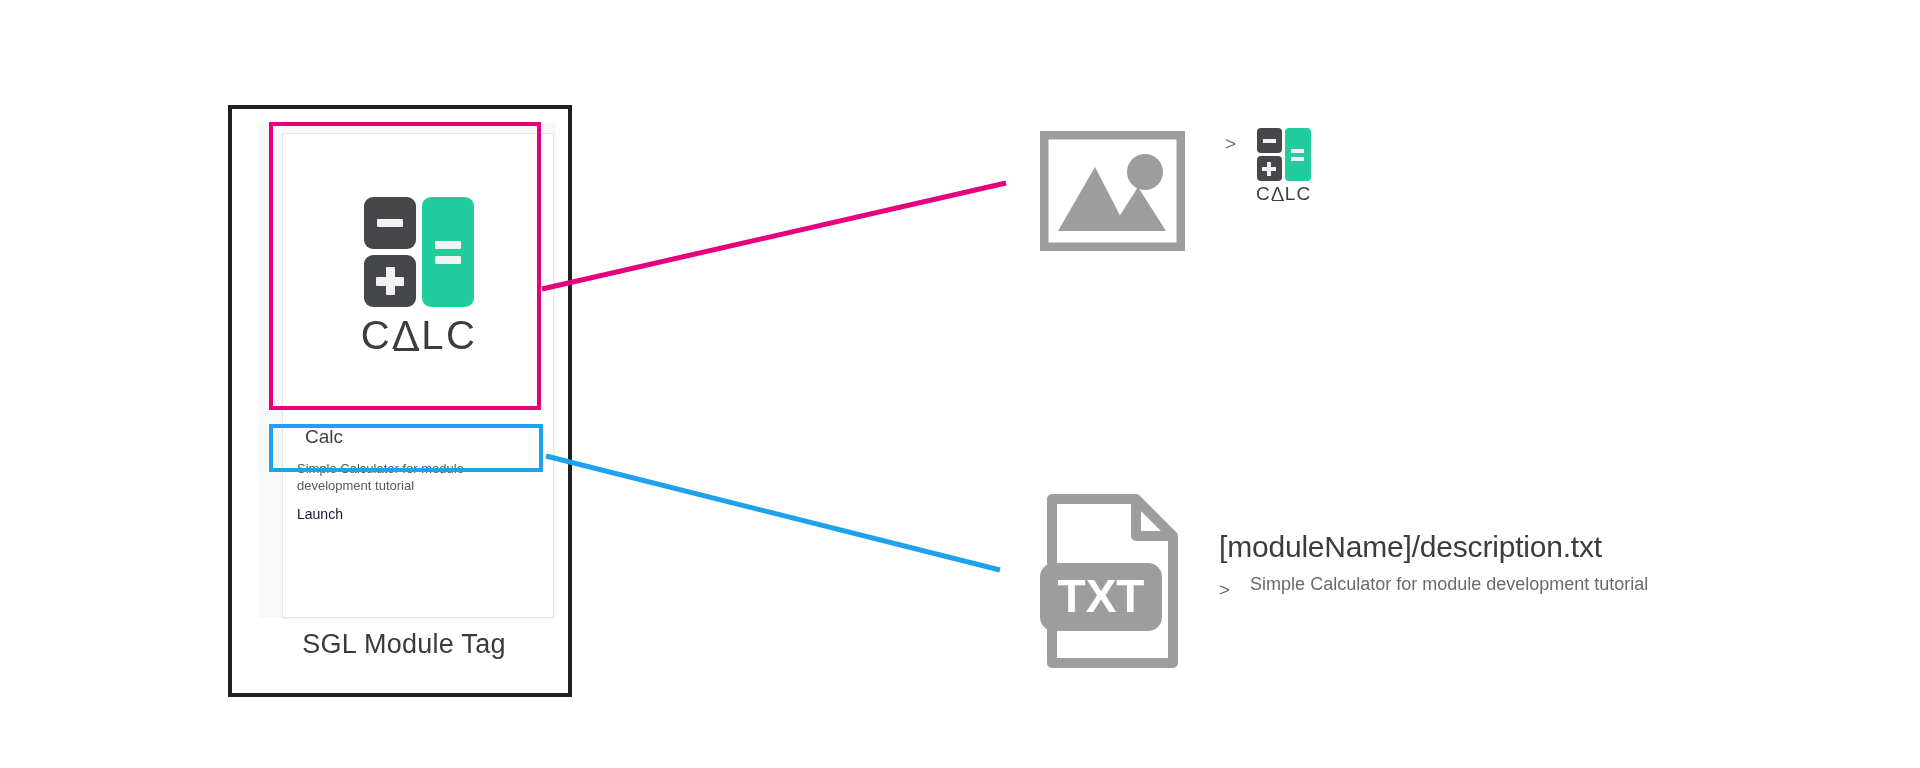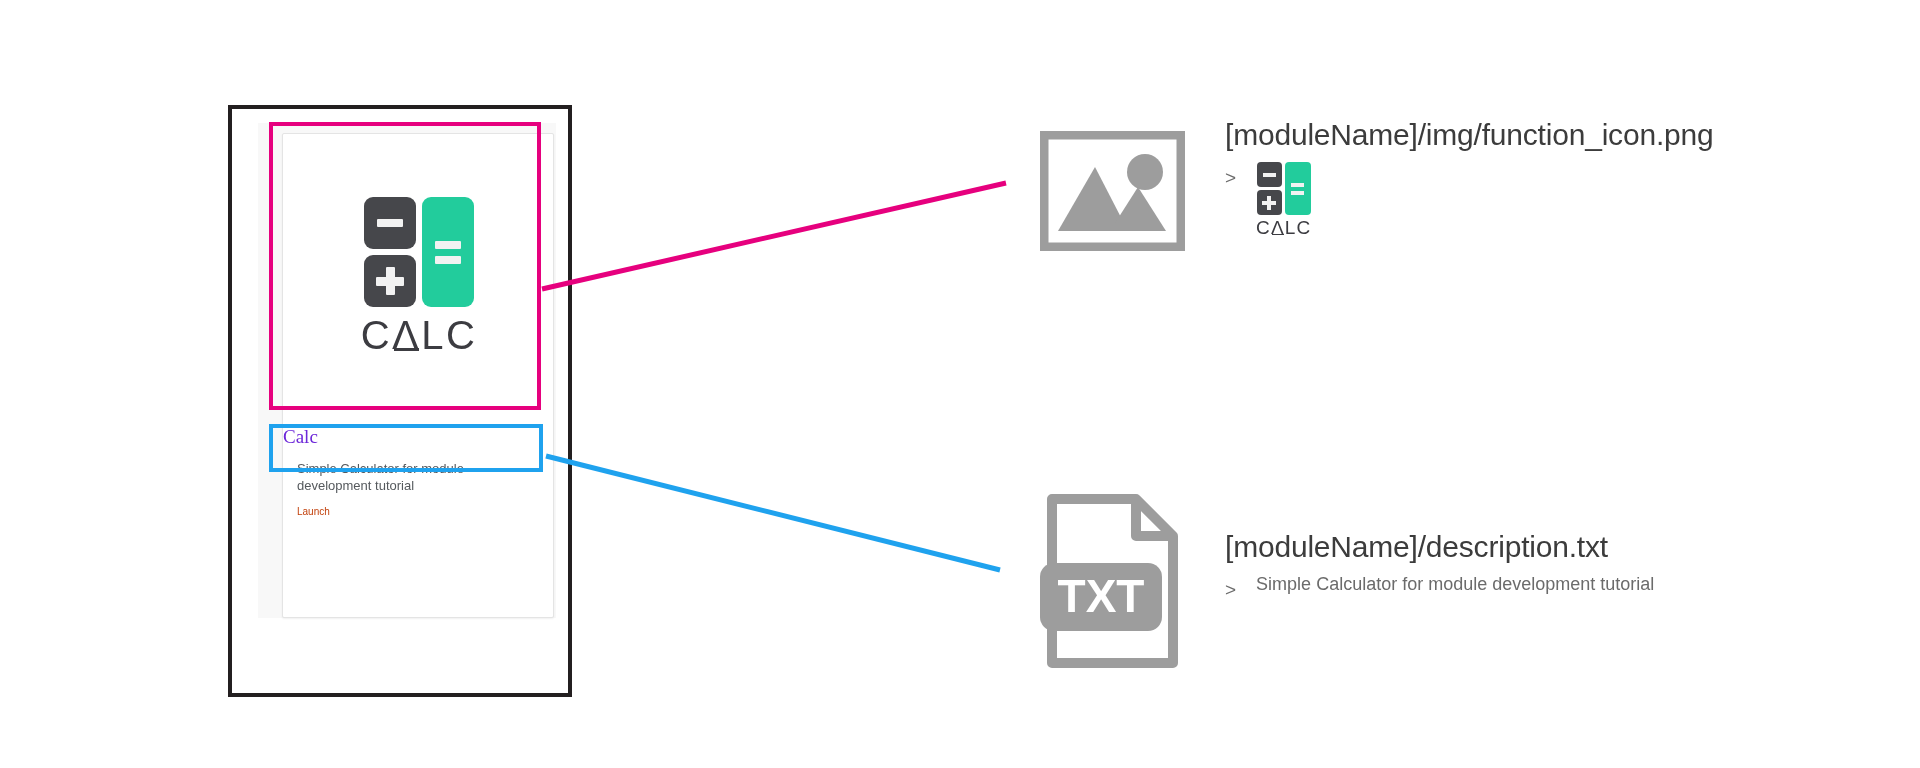--- a/index.html
+++ b/index.html
@@ -147,42 +147,42 @@
     left: 8%;
     bottom: 0.10em;
     width: 84%;
     height: 0.085em;
     background: #3c3c41;
   }
 
   
   #module-card-title {
     position: absolute;
-    left: 0;
+    left: 22px;
     top: 292px;
     font-size: 19px;
-    color: #6d28d9;
-    font-family: Liberation Serif, serif;
+    color: #404040;
+    font-family: Liberation Sans, sans-serif;
   }
   #module-card-desc {
     position: absolute;
     left: 14px;
     top: 326px;
     width: 242px;
     font-size: 13px;
     line-height: 1.32;
     color: #55595d;
     font-family: "Liberation Sans", sans-serif;
   }
   #module-card-launch {
     position: absolute;
     left: 14px;
     top: 372px;
-    font-size: 10px;
-    color: #c2410c;
+    font-size: 14px;
+    color: #0f172a;
     font-family: "Liberation Sans", sans-serif;
     text-decoration: none;
   }
 
   
   #desc-highlight-box {
     position: absolute;
     left: 269px;
     top: 424px;
     width: 274px;
@@ -221,21 +221,21 @@
   #txt-block { left: 1040px; top: 478px; }
 
   .block-icon {
     position: absolute;
     left: 0;
     top: 13px;
   }
   .block-text { position: absolute; }
 
   #img-block .block-text { left: 185px; top: 0px; }
-  #txt-block .block-text { left: 185px; top: 52px; }
+  #txt-block .block-text { left: 179px; top: 52px; }
 
   .block-title {
     font-size: 30px;
     color: #3c3c3c;
     font-family: "Liberation Sans", sans-serif;
     white-space: nowrap;
     letter-spacing: -0.2px;
   }
   .block-example {
     font-size: 20px;
@@ -302,20 +302,21 @@
       </div>
 
       <div id="module-card-title">Calc</div>
 
       <div id="module-card-desc">Simple Calculator for module development tutorial</div>
 
       <a id="module-card-launch" href="#">Launch</a>
     </div>
   </div>
 
+  <div id="module-tag-caption">SGL Module Tag</div>
 </div>
 
 <div id="icon-highlight-box"></div>
 <div id="desc-highlight-box"></div>
 
 <svg id="connectors" viewBox="0 0 1920 768">
   <line x1="542" y1="289" x2="1006" y2="183" stroke="#e6007e" stroke-width="5" stroke-linecap="butt"></line>
   <line x1="546" y1="456" x2="1000" y2="570" stroke="#1fa2ee" stroke-width="5" stroke-linecap="butt"></line>
 </svg>
 
@@ -324,21 +325,20 @@
   <div class="block-icon">
     <svg width="145" height="120" viewBox="0 0 145 120">
       <rect x="3" y="3" width="139" height="114" fill="none" stroke="#9d9d9d" stroke-width="11"></rect>
       <circle cx="105" cy="41" r="18" fill="#9d9d9d"></circle>
       <path d="M18 100 L55 36 L88 100 Z" fill="#9d9d9d"></path>
       <path d="M70 100 L98 56 L126 100 Z" fill="#9d9d9d"></path>
     </svg>
   </div>
 
   <div class="block-text">
-    <div class="block-title">[moduleName]/img/function_icon.png</div>
     <div class="block-value-row">
       <span class="chevron">&gt;</span>
       <div class="calc-logo" id="logo-small">
         <div class="calc-keys">
           <div class="calc-left-col">
             <div class="key-dark minus">
               <span class="bar minus-bar"></span>
             </div>
             <div class="key-dark plus">
               <span class="plus-wrap">

